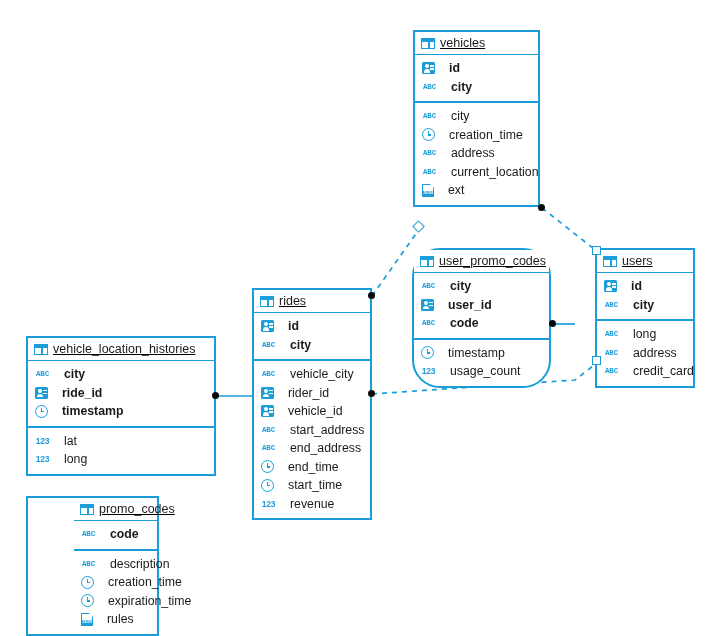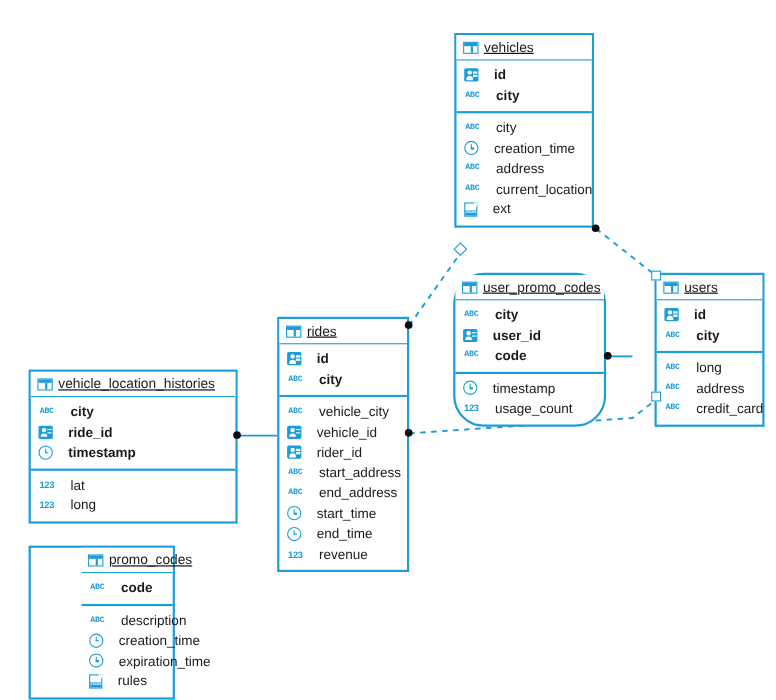--- a/index.html
+++ b/index.html
@@ -220,43 +220,43 @@
     </div>
     <div class="section">
       <div class="field">
         <span class="ic ic-abc">ABC</span>
         <span>vehicle_city</span>
       </div>
       <div class="field">
         <span class="ic ic-key">
             <i></i>
           </span>
+        <span>rider_id</span>
+      </div>
+      <div class="field">
+        <span class="ic ic-key">
+            <i></i>
+          </span>
         <span>vehicle_id</span>
       </div>
       <div class="field">
-        <span class="ic ic-key">
-            <i></i>
-          </span>
-        <span>rider_id</span>
-      </div>
-      <div class="field">
         <span class="ic ic-abc">ABC</span>
         <span>start_address</span>
       </div>
       <div class="field">
         <span class="ic ic-abc">ABC</span>
         <span>end_address</span>
       </div>
       <div class="field">
         <span class="ic ic-clock"></span>
+        <span>end_time</span>
+      </div>
+      <div class="field">
+        <span class="ic ic-clock"></span>
         <span>start_time</span>
-      </div>
-      <div class="field">
-        <span class="ic ic-clock"></span>
-        <span>end_time</span>
       </div>
       <div class="field">
         <span class="ic ic-num">123</span>
         <span>revenue</span>
       </div>
     </div>
   </div>
 
   <div class="table-box" style="left:26px;top:336px;width:190px;">
     <div class="tbl-header">

